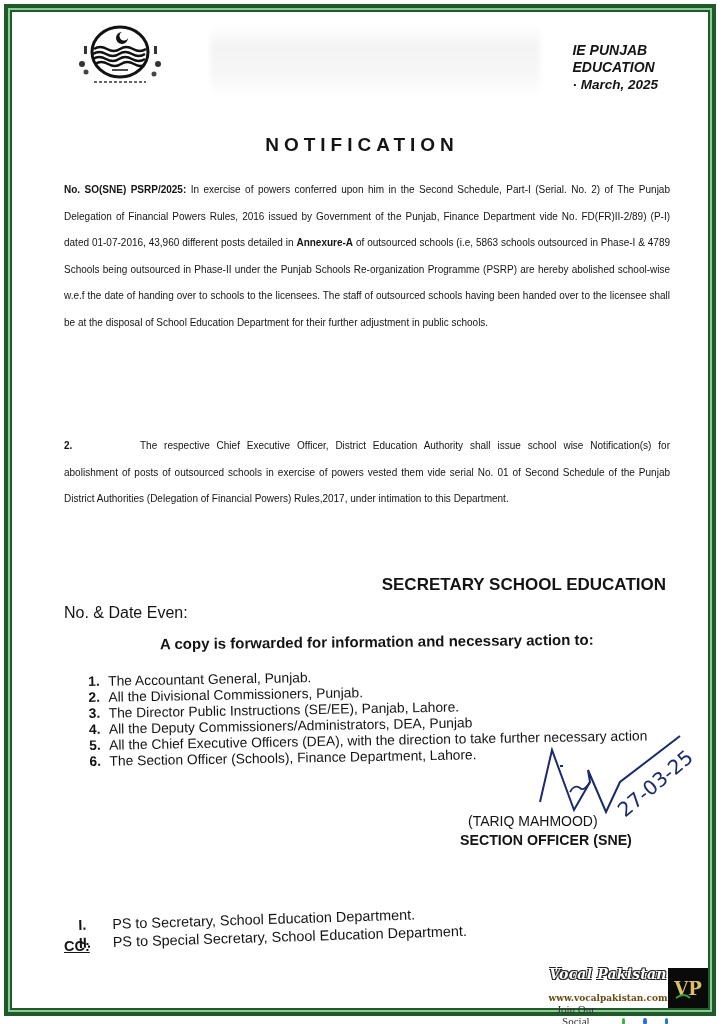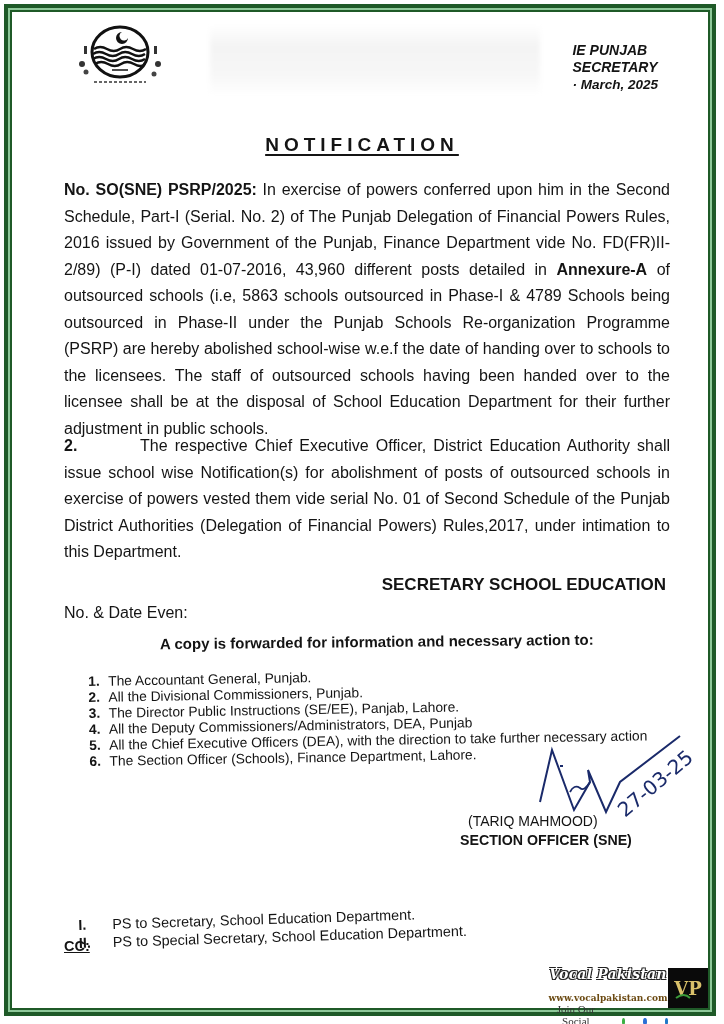--- a/index.html
+++ b/index.html
@@ -7,23 +7,23 @@
   .frame-outer { position: absolute; left: 4px; top: 4px; width: 712px; height: 1012px; border: 4px solid #1f5a28; box-sizing: border-box; }
   .frame-gap { position: absolute; left: 8px; top: 8px; width: 704px; height: 1004px; border: 2px solid #8fc99a; box-sizing: border-box; }
   .frame-inner { position: absolute; left: 10px; top: 10px; width: 700px; height: 1000px; border: 2px solid #1f5a28; box-sizing: border-box; }
 
   .logo { position: absolute; left: 74px; top: 22px; width: 92px; height: 70px; }
   .blur-band { position: absolute; left: 210px; top: 24px; width: 330px; height: 72px; background: linear-gradient(#fff, #f4f4f4 30%, #f7f7f7 70%, #fff); filter: blur(2px); }
   .hdr { position: absolute; right: 66px; top: 42px; text-align: left; font-weight: bold; font-size: 14px; line-height: 17px; font-style: italic; }
   .hdr .l3 { font-weight: bold; font-size: 13.5px; text-align: right; }
 
   .title { position: absolute; left: 0; width: 724px; top: 134px; text-align: center; font-weight: bold; font-size: 19px; letter-spacing: 5px; }
-  .title span { text-decoration: underline; text-decoration-thickness: 2px; text-underline-offset: 3px; }
+  .title span { text-decoration-thickness: 2px; text-underline-offset: 3px; }
 
-  .para { position: absolute; left: 64px; width: 606px; font-size: 16px; line-height: 26.5px; text-align: justify; }
+  .para { position: absolute; left: 64px; width: 606px; font-size: 10px; line-height: 26.5px; text-align: justify; }
   .p1 { top: 177px; }
   .p2 { top: 433px; }
   .p2 .num { font-weight: bold; display: inline-block; width: 76px; }
   .b { font-weight: bold; }
 
   .secretary { position: absolute; right: 58px; top: 575px; font-weight: bold; font-size: 17px; }
   .nodate { position: absolute; left: 64px; top: 604px; font-weight: normal; font-size: 16px; }
   .copyline { position: absolute; left: 160px; top: 633px; font-weight: bold; font-size: 15px; transform: rotate(-0.6deg); }
 
   .list { position: absolute; left: 88px; top: 674px; font-size: 13.8px; line-height: 16px; margin: 0; padding: 0; list-style: none; transform: rotate(-1deg); transform-origin: left top; }
@@ -67,21 +67,21 @@
     <circle cx="80" cy="52" r="2.5" fill="#444"></circle>
   <rect x="10" y="24" width="3" height="8" fill="#333"></rect>
     <rect x="80" y="24" width="3" height="8" fill="#333"></rect>
   <path d="M20 60 h52" stroke="#666" stroke-width="2" stroke-dasharray="3 2"></path>
 </svg>
 
 <div class="blur-band"></div>
 
 <div class="hdr">
   <div>IE PUNJAB</div>
-  <div>SECRETARY</div>
+  <div>EDUCATION</div>
   <div class="l3">· March, 2025</div>
 </div>
 
 <div class="title"><span>NOTIFICATION</span></div>
 
 <div class="para p1"><span class="b">No. SO(SNE) PSRP/2025:</span><span> In exercise of powers conferred upon him in the Second Schedule, Part-I (Serial. No. 2) of The Punjab Delegation of Financial Powers Rules, 2016 issued by Government of the Punjab, Finance Department vide No. FD(FR)II-2/89) (P-I) dated 01-07-2016, 43,960 different posts detailed in </span><span class="b">Annexure-A</span><span> of outsourced schools (i.e, 5863 schools outsourced in Phase-I &amp; 4789 Schools being outsourced in Phase-II under the Punjab Schools Re-organization Programme (PSRP) are hereby abolished school-wise w.e.f the date of handing over to schools to the licensees. The staff of outsourced schools having been handed over to the licensee shall be at the disposal of School Education Department for their further adjustment in public schools.</span></div>
 
 <div class="para p2"><span class="num">2.</span><span>The respective Chief Executive Officer, District Education Authority shall issue school wise Notification(s) for abolishment of posts of outsourced schools in exercise of powers vested them vide serial No. 01 of Second Schedule of the Punjab District Authorities (Delegation of Financial Powers) Rules,2017, under intimation to this Department.</span></div>
 
 <div class="secretary">SECRETARY SCHOOL EDUCATION</div>

